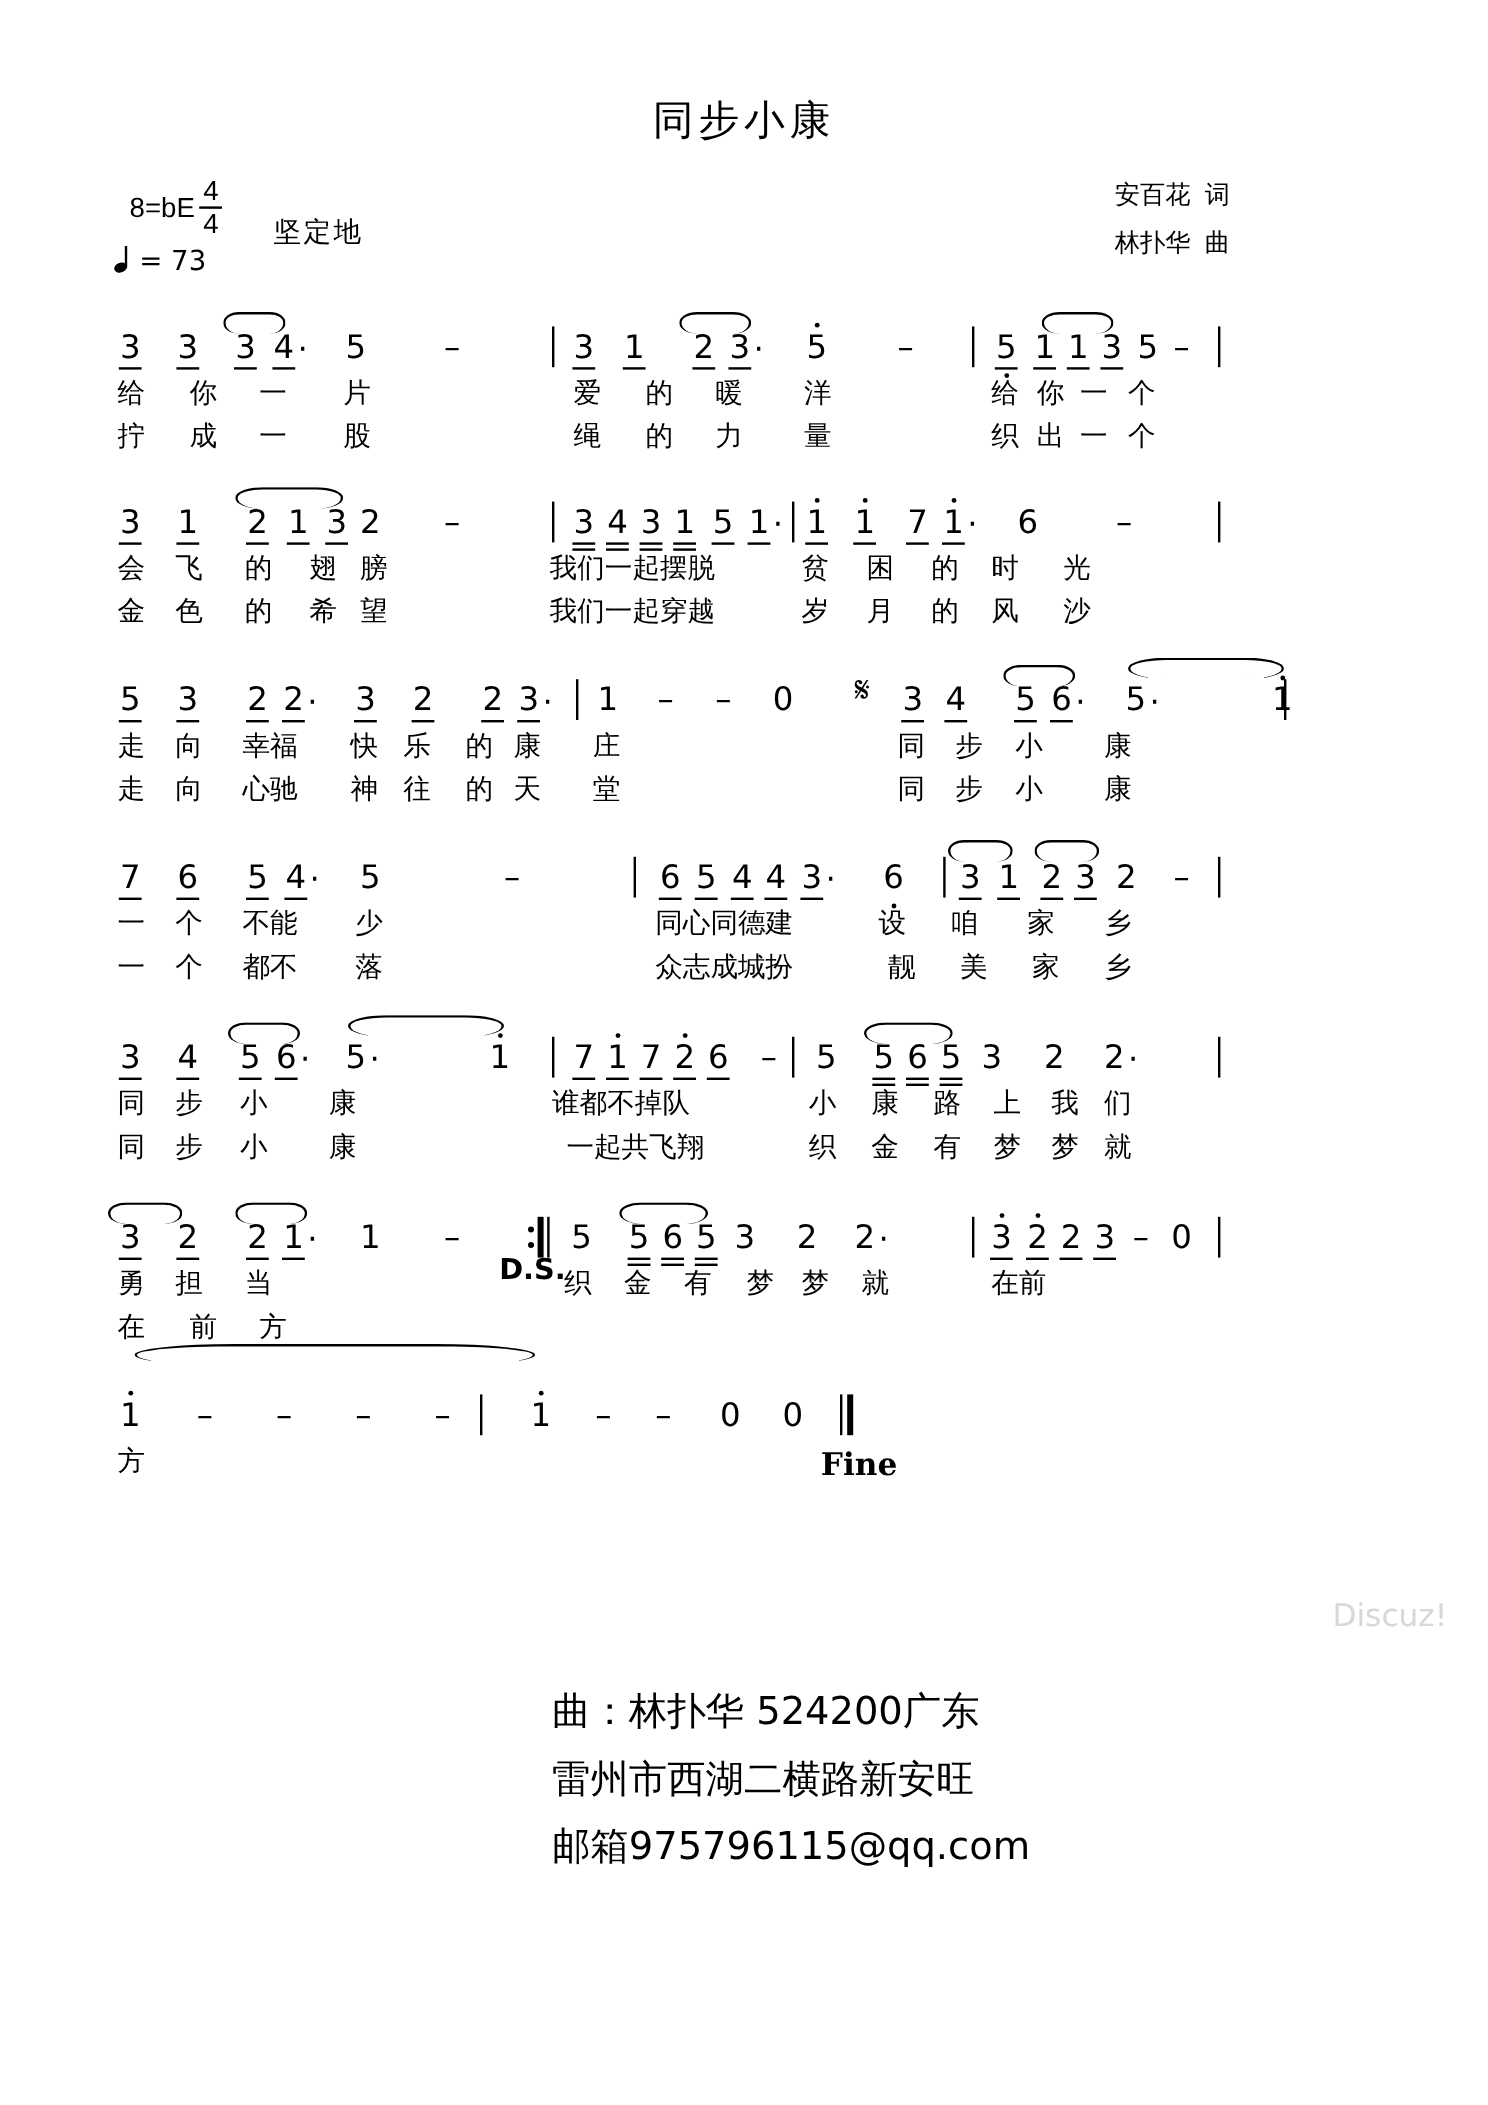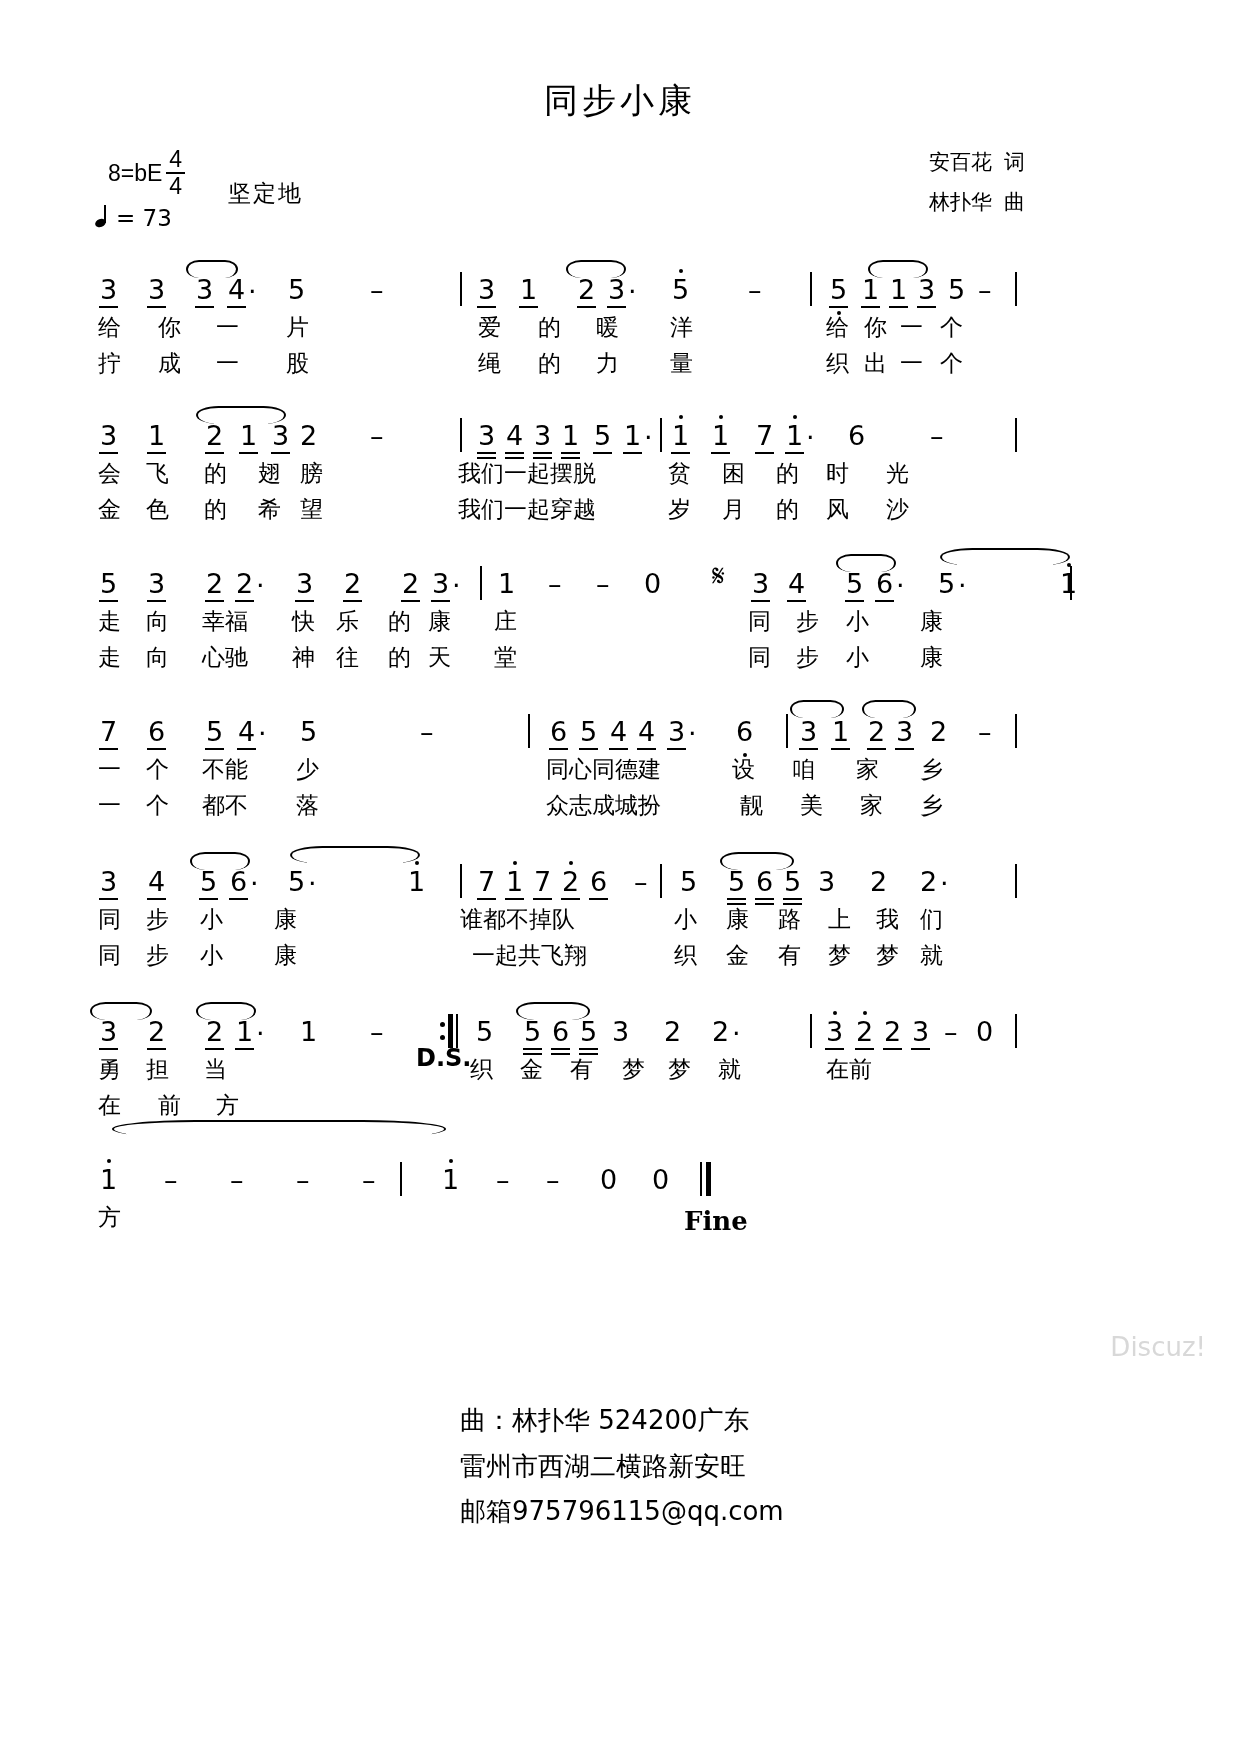--- a/index.html
+++ b/index.html
@@ -84,21 +84,21 @@
   .endbar .thin{position:absolute;left:0;top:0;width:2px;height:34px;background:#000;}
   .endbar .thick{position:absolute;left:6px;top:0;width:5px;height:34px;background:#000;}
 
   
   .contact-left{
     position:absolute;left:14px;top:1404px;width:400px;
     font-size:25px;line-height:1.62;font-family:"DejaVu Sans",sans-serif;
   }
   .contact-right{
     position:absolute;left:460px;top:1398px;width:470px;
-    font-size:26px;line-height:1.75;font-family:"DejaVu Sans",sans-serif;
+    font-size:32px;line-height:1.75;font-family:"DejaVu Sans",sans-serif;
   }
   .watermark{
     position:absolute;right:34px;bottom:24px;color:#d8d8d8;font-size:26px;
     font-family:"DejaVu Sans",sans-serif;
   }
 </style>
 </head>
 <body>
 
 <div class="page">

